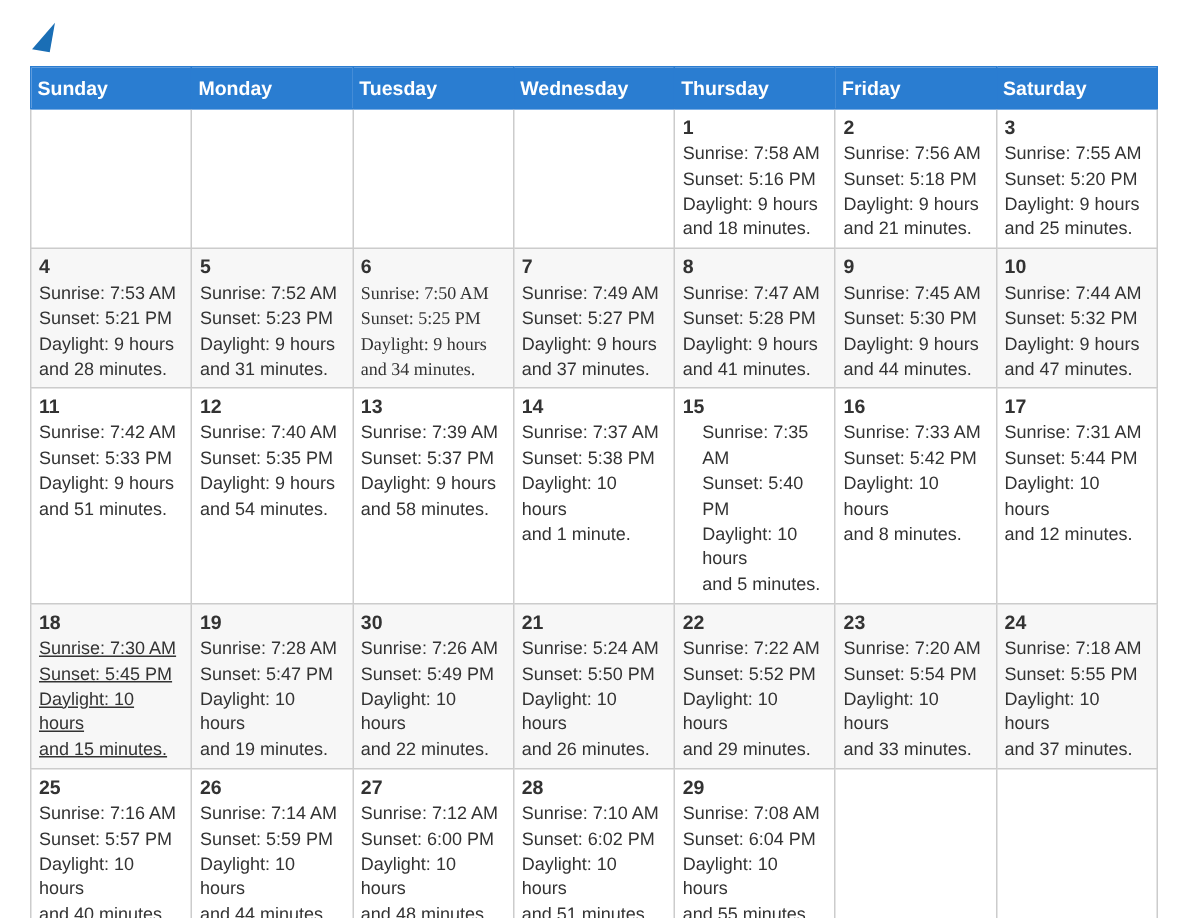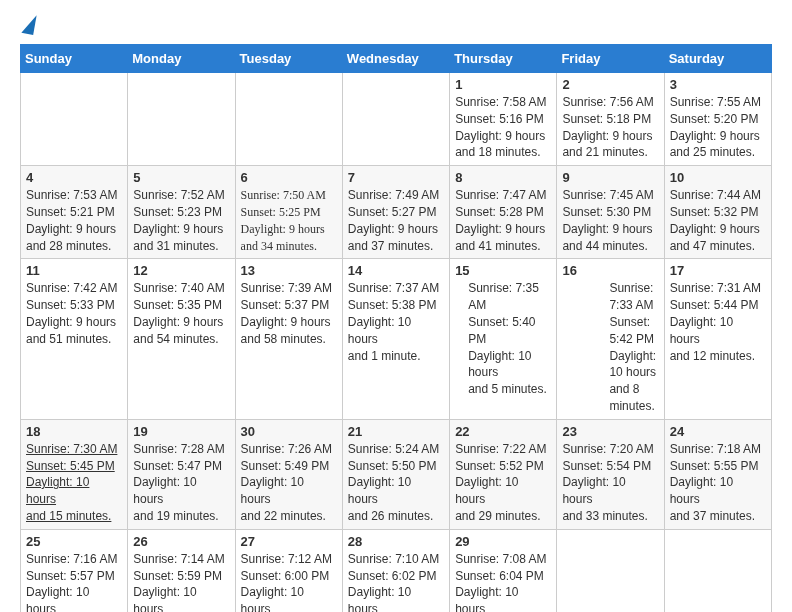--- a/index.html
+++ b/index.html
@@ -219,21 +219,21 @@
         </td>
         <td>
           <span class="day-num">15</span>
           <div class="day-info" style="white-space: pre-line; margin-left: 13px;">Sunrise: 7:35 AM
 Sunset: 5:40 PM
 Daylight: 10 hours
 and 5 minutes.</div>
         </td>
         <td>
           <span class="day-num">16</span>
-          <div class="day-info" style="white-space: pre-line; margin-left: 47px;">Sunrise: 7:33 AM
+          <div class="day-info" style="white-space: pre-line;">Sunrise: 7:33 AM
 Sunset: 5:42 PM
 Daylight: 10 hours
 and 8 minutes.</div>
         </td>
         <td>
           <span class="day-num">17</span>
           <div class="day-info" style="white-space: pre-line;">Sunrise: 7:31 AM
 Sunset: 5:44 PM
 Daylight: 10 hours
 and 12 minutes.</div>

